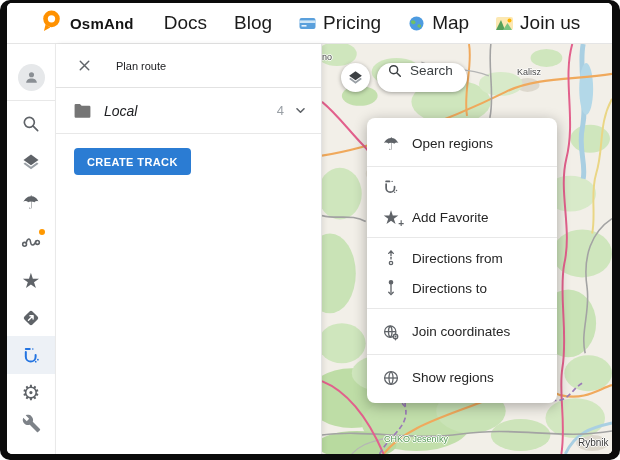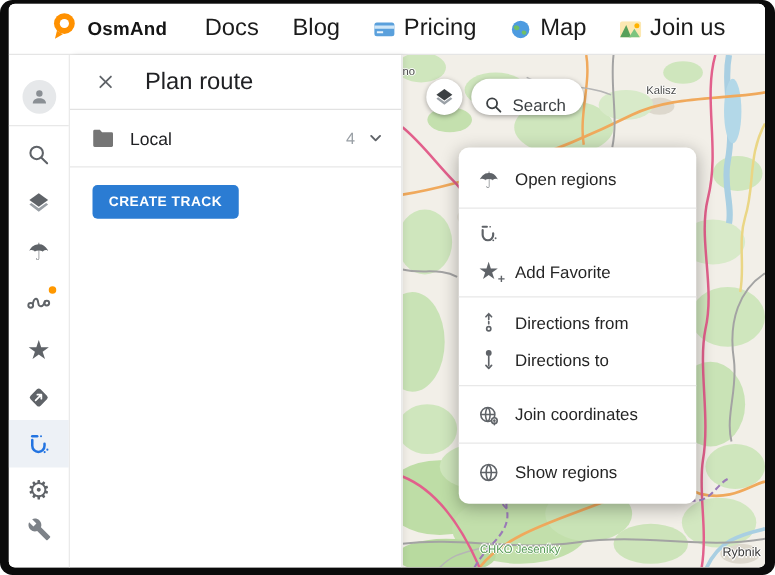--- a/index.html
+++ b/index.html
@@ -23,40 +23,40 @@
   .side-item.active{background:#edf1f6;}
   .side-div{position:absolute;left:0;top:56px;width:48px;height:1px;background:#e8e8e8;}
   .glyph{font-size:19px;color:#5f6368;line-height:1;}
   .avatar{width:27px;height:27px;border-radius:50%;background:#e6e8ea;display:flex;align-items:center;justify-content:center;}
   .badge-dot{position:absolute;top:6px;right:10px;width:6px;height:6px;border-radius:50%;background:#ff9800;}
 
   
   .panel{width:265px;flex:none;background:#fff;border-right:1px solid #e3e3e3;box-shadow:2px 0 5px rgba(0,0,0,.08);position:relative;z-index:3;}
   .panel-header{height:43px;display:flex;align-items:center;border-bottom:1px solid #e2e2e2;padding-left:16px;}
   .close-btn{width:24px;height:24px;display:flex;align-items:center;justify-content:center;cursor:pointer;}
-  .panel-title{font-size:19px;font-weight:500;color:#202124;margin-left:20px;}
+  .panel-title{font-size:11px;font-weight:500;color:#202124;margin-left:20px;}
   .folder-row{height:45px;display:flex;align-items:center;border-bottom:1px solid #e8e8e8;padding:0 12px 0 17px;cursor:pointer;}
-  .folder-name{font-size:14px;color:#202124;margin-left:12px;}
+  .folder-name{font-size:14px;color:#202124;margin-left:12px;font-style:italic;}
   .folder-count{margin-left:auto;font-size:13px;color:#9aa0a6;margin-right:8px;}
   .btn-row{display:flex;gap:15px;margin:14px 0 0 18px;}
   .blue-btn{height:27px;padding:0 13px;background:#2b7cd3;color:#fff;border:none;border-radius:4px;
     font-family:"Liberation Sans",sans-serif;font-size:11px;font-weight:700;letter-spacing:.4px;cursor:pointer;}
 
   
   .map{position:relative;flex:1;overflow:hidden;background:#f2efe8;}
   .map svg.basemap{position:absolute;left:0;top:0;width:100%;height:100%;}
   .map-label{position:absolute;color:#4a4a4a;font-size:9px;
     text-shadow:1px 0 0 #fff,-1px 0 0 #fff,0 1px 0 #fff,0 -1px 0 #fff;white-space:nowrap;}
   .map-label.green{color:#559a55;}
   .map-label.big{font-size:10px;color:#3a3a3a;text-align:right;}
 
   .round-btn{position:absolute;left:19px;top:19px;width:29px;height:29px;border-radius:50%;background:#fff;
     box-shadow:0 1px 4px rgba(0,0,0,.35);display:flex;align-items:center;justify-content:center;cursor:pointer;z-index:4;}
   .search-pill{position:absolute;left:55px;top:19px;height:29px;border-radius:15px;background:#fff;
-    box-shadow:0 1px 4px rgba(0,0,0,.35);display:flex;align-items:flex-end;padding:0 14px 0 10px;gap:7px;cursor:pointer;z-index:4;}
+    box-shadow:0 1px 4px rgba(0,0,0,.35);display:flex;align-items:flex-start;padding:0 14px 0 10px;gap:7px;cursor:pointer;z-index:4;}
   .search-pill span{font-size:13.5px;color:#3c4043;}
 
   
   .ctx-menu{position:absolute;left:45px;top:74px;width:190px;background:#fff;border-radius:8px;
     box-shadow:0 3px 14px rgba(0,0,0,.3);z-index:5;padding:3px 0;}
   .ctx-group{padding:5px 0;}
   .ctx-divider{height:1px;background:#e8e8e8;}
   .ctx-row{height:30px;display:flex;align-items:center;padding-left:14px;cursor:pointer;}
   .ctx-row.tall{height:35px;}
   .ctx-ico{width:20px;height:20px;display:flex;align-items:center;justify-content:center;flex:none;}

